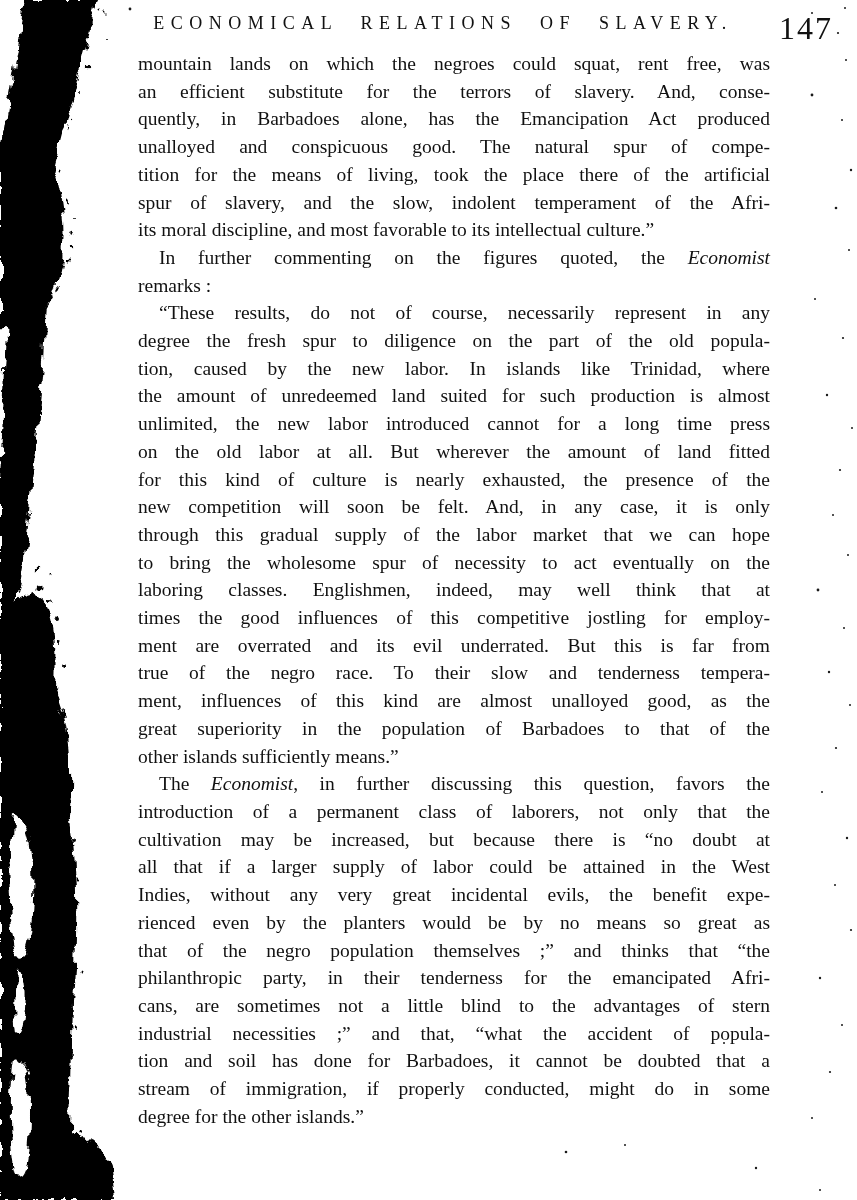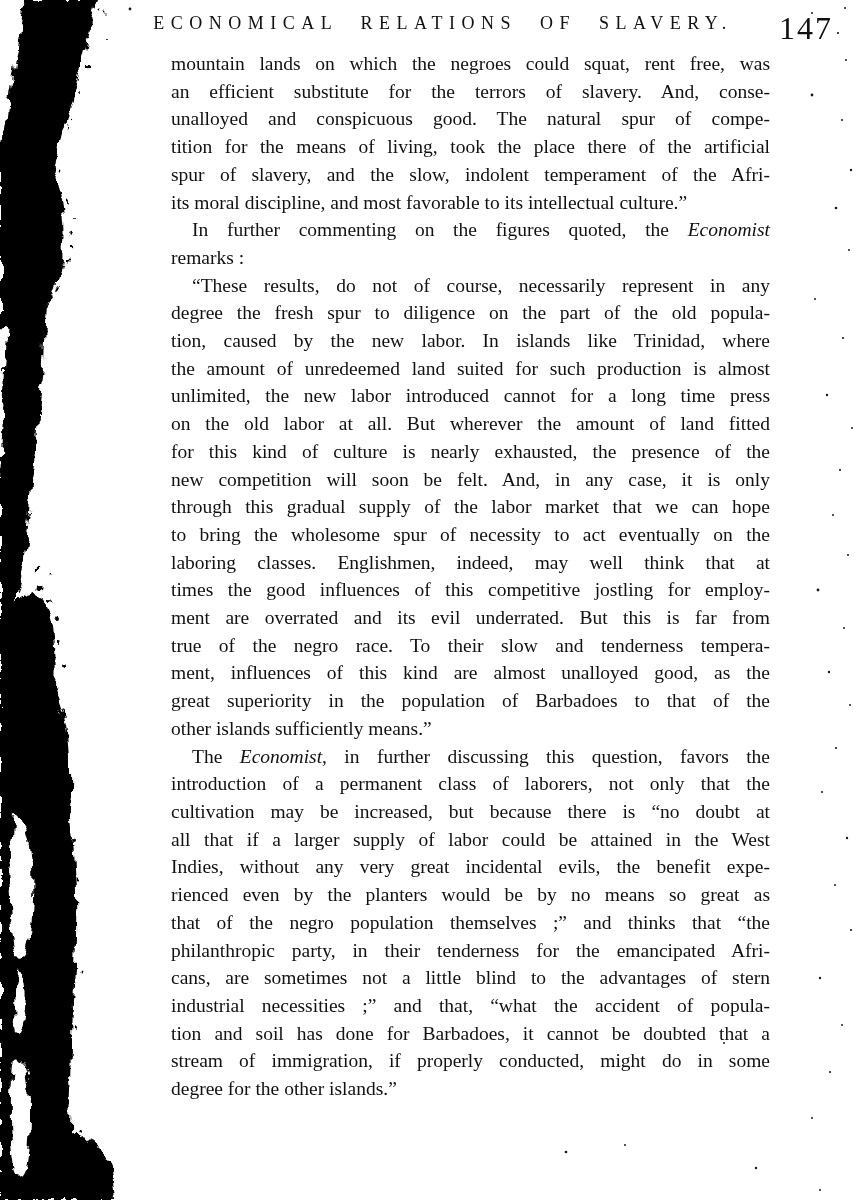--- a/index.html
+++ b/index.html
@@ -25,21 +25,20 @@
   }
   .body-text {
     position:absolute; top:50px; left:138px; width:632px;
     font-size:19.5px; line-height:27.7px;
   }
   .paragraph { margin:0; }
   .text-line {
     text-align:justify;
     text-align-last:justify;
     white-space:normal;
-    margin-left:33px;
   }
   .text-line.last-line { text-align-last:left; }
   .text-line.first-line { text-indent:21px; }
   .text-line em { font-style:italic; }
   .artifact-overlay {
     position:absolute; top:0; left:0;
     pointer-events:none;
   }
 </style>
 </head>
@@ -50,20 +49,21 @@
   <div class="running-header">
     <span class="header-title">ECONOMICAL RELATIONS OF SLAVERY.</span>
   </div>
 
   <div class="page-number">147</div>
 
   <div class="body-text">
       <div class="paragraph">
         <div class="text-line"><span>mountain lands on which the negroes could squat, rent free, was</span></div>
         <div class="text-line"><span>an efficient substitute for the terrors of slavery.  And, conse-</span></div>
+        <div class="text-line"><span>quently, in Barbadoes alone, has the Emancipation Act produced</span></div>
         <div class="text-line"><span>unalloyed and conspicuous good.  The natural spur of compe-</span></div>
         <div class="text-line"><span>tition for the means of living, took the place there of the artificial</span></div>
         <div class="text-line"><span>spur of slavery, and the slow, indolent temperament of the Afri-</span></div>
         <div class="text-line last-line"><span>its moral discipline, and most favorable to its intellectual culture.”</span></div>
       </div>
       <div class="paragraph">
         <div class="text-line first-line"><span>In further commenting on the figures quoted, the </span><em>Economist</em></div>
         <div class="text-line last-line"><span>remarks :</span></div>
       </div>
       <div class="paragraph">

